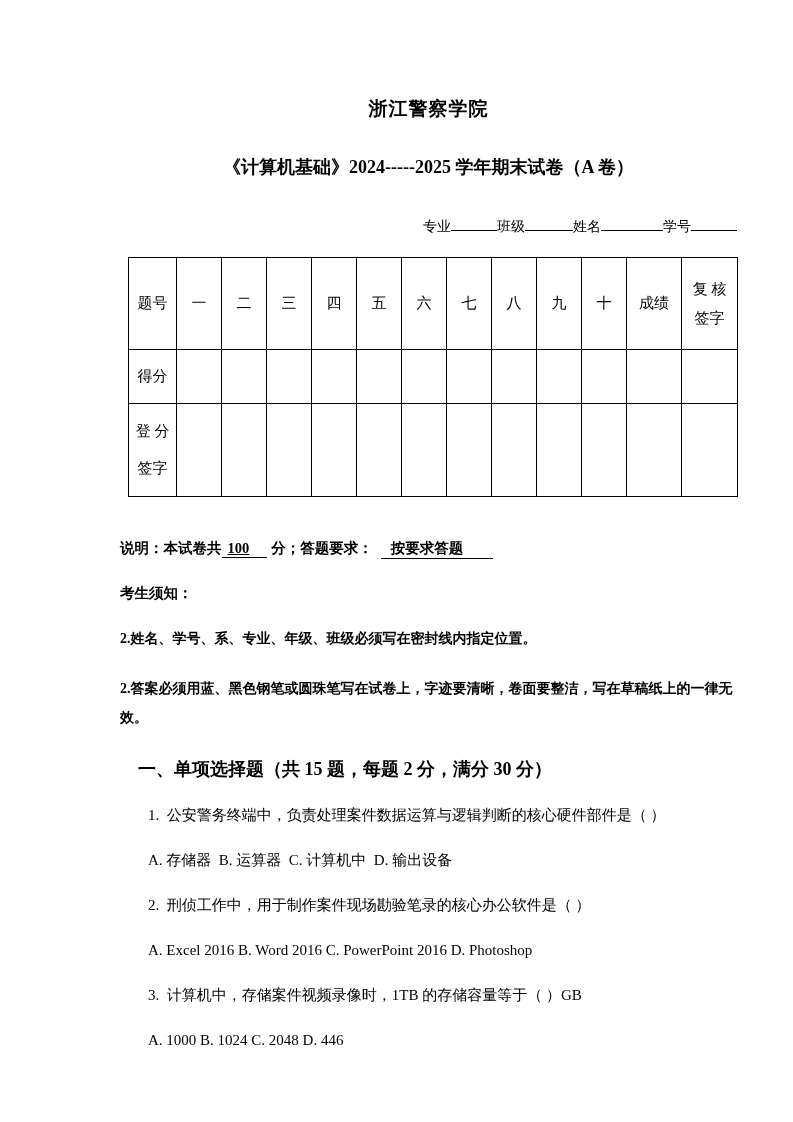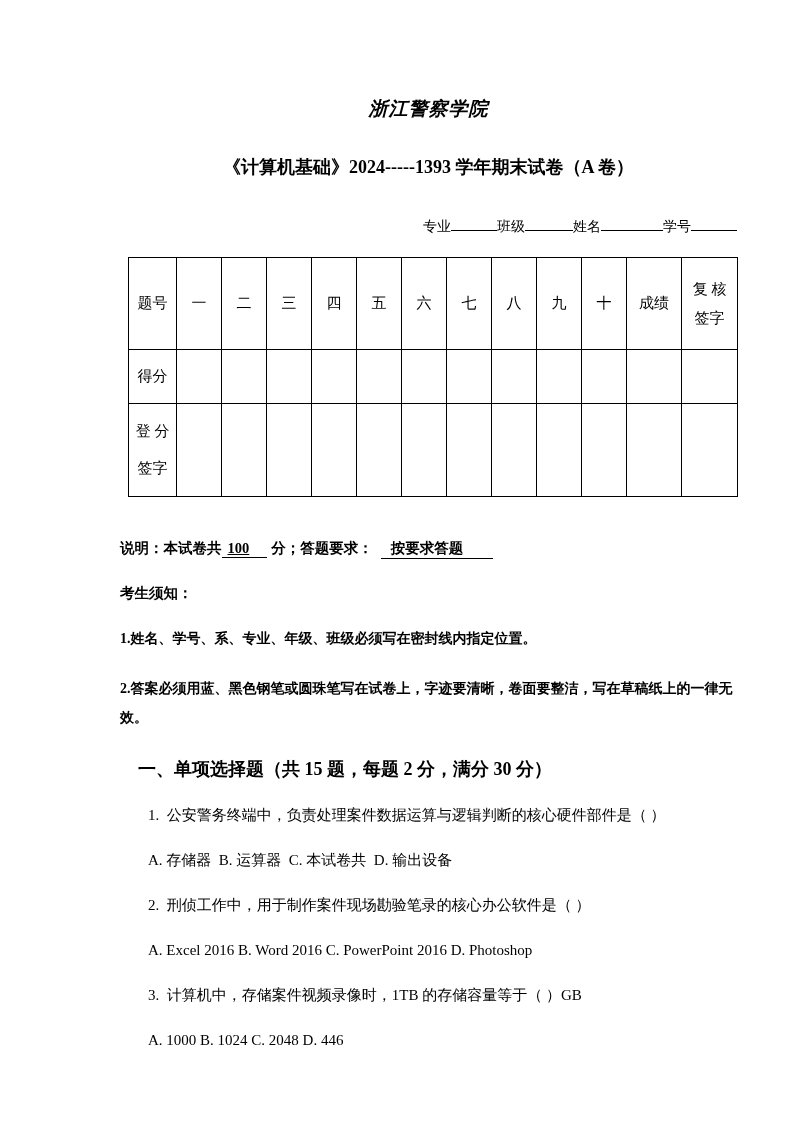--- a/index.html
+++ b/index.html
@@ -2,21 +2,21 @@
 <html><head>
 <meta charset="utf-8">
 <style>
   html,body{margin:0;padding:0;background:#ffffff;}
   .page{
     width:793px;height:1122px;background:#fff;color:#000;
     font-family:"Liberation Serif","DejaVu Serif",serif;
     box-sizing:border-box;padding:96px 56px 0 120px;position:relative;overflow:hidden;
   }
   .school-title{
-    text-align:center;font-size:19px;font-weight:bold;margin:0 0 8px 0;letter-spacing:1px;font-style:italic;
+    text-align:center;font-size:19px;font-weight:bold;margin:0 0 8px 0;letter-spacing:1px;
   }
   .exam-title{
     text-align:center;font-size:18px;font-weight:bold;margin:33px 0 0 0;
   }
   .student-line{
     text-align:right;font-size:14px;margin:36px 0 0 0;white-space:nowrap;
   }
   .u{display:inline-block;border-bottom:1px solid #000;vertical-align:baseline;}
   .blank{height:15px;}
   .w46{width:46px;} .w48{width:48px;} .w62{width:62px;}
@@ -54,21 +54,21 @@
     white-space:pre-wrap;
   }
 </style>
 </head>
 <body>
 
 <div class="page">
 
   <h1 class="school-title">浙江警察学院</h1>
 
-  <h2 class="exam-title">《计算机基础》2024-----1393 学年期末试卷（A 卷）</h2>
+  <h2 class="exam-title">《计算机基础》2024-----2025 学年期末试卷（A 卷）</h2>
 
   <div class="student-line">
     <span>专业</span><span class="u blank w46"></span><span>班级</span><span class="u blank w48"></span><span>姓名</span><span class="u blank w62"></span><span>学号</span><span class="u blank w46"></span>
   </div>
 
   <table class="score">
     <colgroup>
       <col style="width:48px">
         <col style="width:45px">
         <col style="width:45px">
@@ -137,27 +137,27 @@
     </tr>
   </tbody>
     </table>
 
   <div class="note-line">
     <span>说明：本试卷共</span><span class="u score-u">100</span><span>分；答题要求：</span><span class="u req-u">按要求答题</span>
   </div>
 
   <div class="notice-title">考生须知：</div>
 
-  <p class="notice">1.姓名、学号、系、专业、年级、班级必须写在密封线内指定位置。</p>
+  <p class="notice">2.姓名、学号、系、专业、年级、班级必须写在密封线内指定位置。</p>
   <p class="notice">2.答案必须用蓝、黑色钢笔或圆珠笔写在试卷上，字迹要清晰，卷面要整洁，写在草稿纸上的一律无效。</p>
 
   <h2 class="sec-heading">一、单项选择题（共 15 题，每题 2 分，满分 30 分）</h2>
 
   <div class="q-block">
     <p>1.  公安警务终端中，负责处理案件数据运算与逻辑判断的核心硬件部件是（ ）</p>
-    <p>A. 存储器  B. 运算器  C. 本试卷共  D. 输出设备</p>
+    <p>A. 存储器  B. 运算器  C. 计算机中  D. 输出设备</p>
     <p>2.  刑侦工作中，用于制作案件现场勘验笔录的核心办公软件是（ ）</p>
     <p>A. Excel 2016 B. Word 2016 C. PowerPoint 2016 D. Photoshop</p>
     <p>3.  计算机中，存储案件视频录像时，1TB 的存储容量等于（ ）GB</p>
     <p>A. 1000 B. 1024 C. 2048 D. 446</p>
   </div>
 
 </div>
 
 </body></html>

